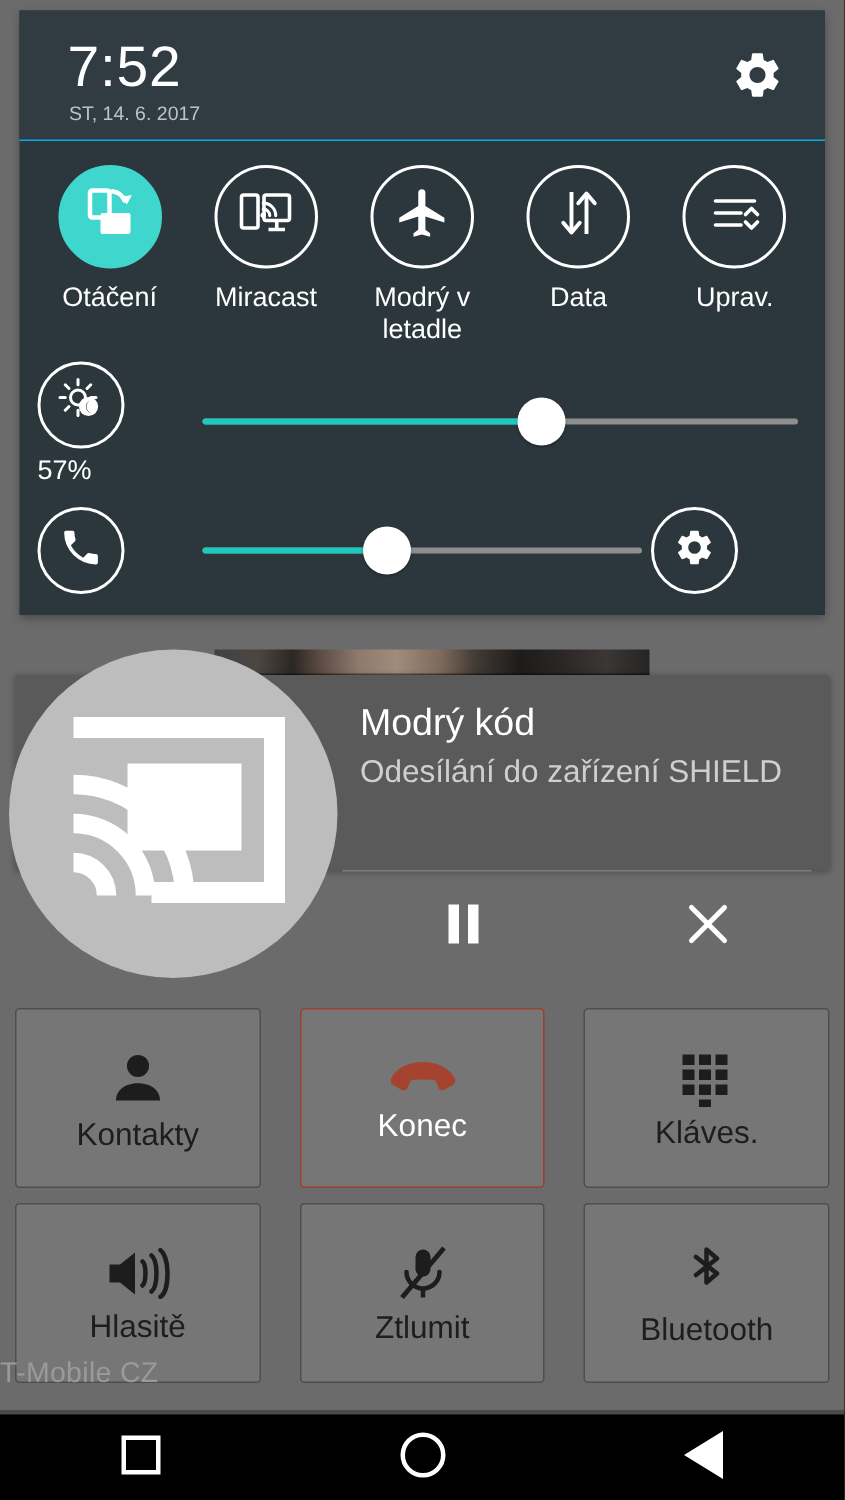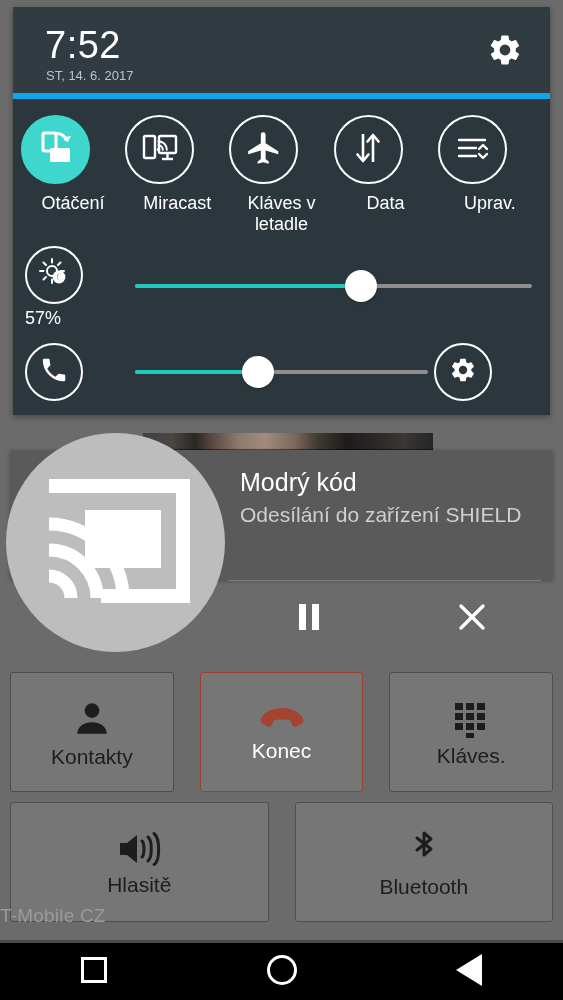--- a/index.html
+++ b/index.html
@@ -98,21 +98,21 @@
     left: 13px;
     top: 7px;
     width: 537px;
     background: #2c373d;
     box-shadow: 0 2px 6px rgba(0,0,0,.35);
   }
   .qs-header {
     height: 86px;
     position: relative;
     background: #303b42;
-    border-bottom: 6px solid #0ea5e9;
+    border-bottom: 1px solid #0ea5e9;
   }
   .qs-time {
     position: absolute;
     left: 32px;
     top: 19px;
     color: #ffffff;
     font-size: 38px;
     line-height: 1;
     letter-spacing: .5px;
   }
@@ -133,20 +133,21 @@
 
   
   .qs-toggles {
     display: flex;
     padding: 16px 8px 8px 8px;
   }
   .qs-tile {
     flex: 1 1 0;
     display: flex;
     flex-direction: column;
+    align-items: center;
   }
   .tile-circle {
     width: 69px; height: 69px;
     border-radius: 50%;
     border: 2px solid #ffffff;
     box-sizing: border-box;
     display: flex;
     align-items: center;
     justify-content: center;
   }
@@ -386,20 +387,31 @@
             <svg width="44" height="38" viewBox="0 0 44 38">
               <path d="M3 13h7l10-8v28l-10-8H3z" fill="#1d1d1d"></path>
               <path d="M25 11c2.6 2 2.6 14 0 16" stroke="#1d1d1d" stroke-width="3" fill="none" stroke-linecap="round"></path>
               <path d="M31 7c4.4 3.4 4.4 20.6 0 24" stroke="#1d1d1d" stroke-width="3" fill="none" stroke-linecap="round"></path>
               <path d="M37 3.5c6.2 4.8 6.2 27.2 0 31" stroke="#1d1d1d" stroke-width="3" fill="none" stroke-linecap="round"></path>
             </svg>
           </span>
           <span class="call-label">Hlasitě</span>
         </div>
 
+        <div class="call-btn">
+          <span>
+            <svg width="40" height="40" viewBox="0 0 40 40">
+              <rect x="15" y="4" width="10" height="18" rx="5" fill="#1d1d1d"></rect>
+              <path d="M9 19c0 6.1 4.9 11 11 11s11-4.9 11-11" stroke="#1d1d1d" stroke-width="3" fill="none" stroke-linecap="round"></path>
+              <line x1="20" y1="30" x2="20" y2="36" stroke="#1d1d1d" stroke-width="3"></line>
+              <line x1="6" y1="36" x2="34" y2="3" stroke="#1d1d1d" stroke-width="3.2"></line>
+            </svg>
+          </span>
+          <span class="call-label">Ztlumit</span>
+        </div>
 
         <div class="call-btn">
           <span>
             <svg width="34" height="42" viewBox="0 0 34 42">
               <path d="M10 10l14 11-7 6V5l7 6-14 11" stroke="#1d1d1d" stroke-width="3" fill="none" stroke-linejoin="round" stroke-linecap="round"></path>
             </svg>
           </span>
           <span class="call-label">Bluetooth</span>
         </div>
       </div>
@@ -457,21 +469,21 @@
       </div>
 
       <div class="qs-tile">
         <div class="tile-circle">
           <span>
             <svg width="38" height="38" viewBox="0 0 24 24">
               <path fill="#ffffff" d="M21 16v-2l-8-5V3.5A1.5 1.5 0 0011.5 2 1.5 1.5 0 0010 3.5V9l-8 5v2l8-2.5V19l-2 1.5V22l3.5-1 3.5 1v-1.5L13 19v-5.5z"></path>
             </svg>
           </span>
         </div>
-        <div class="tile-label">Kláves v letadle</div>
+        <div class="tile-label">Modrý v letadle</div>
       </div>
 
       <div class="qs-tile">
         <div class="tile-circle">
           <span>
             <svg width="34" height="36" viewBox="0 0 34 36">
               <line x1="12" y1="4" x2="12" y2="30" stroke="#ffffff" stroke-width="2.6"></line>
               <path d="M6.5 24.5L12 31l5.5-6.5" stroke="#ffffff" stroke-width="2.6" fill="none" stroke-linecap="round" stroke-linejoin="round"></path>
               <line x1="22" y1="32" x2="22" y2="6" stroke="#ffffff" stroke-width="2.6"></line>
               <path d="M16.5 11.5L22 5l5.5 6.5" stroke="#ffffff" stroke-width="2.6" fill="none" stroke-linecap="round" stroke-linejoin="round"></path>

